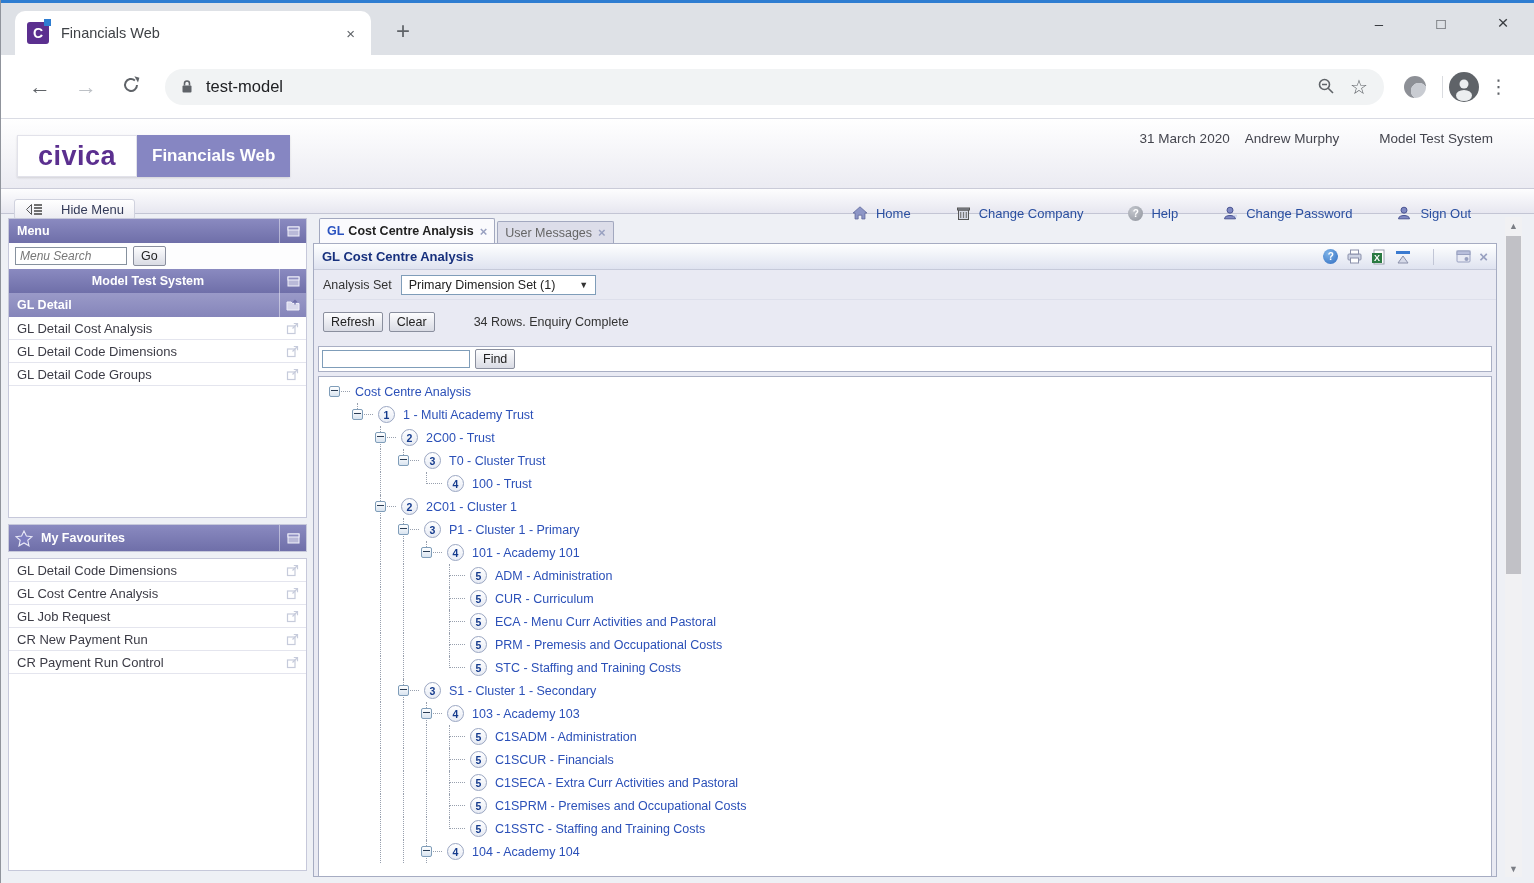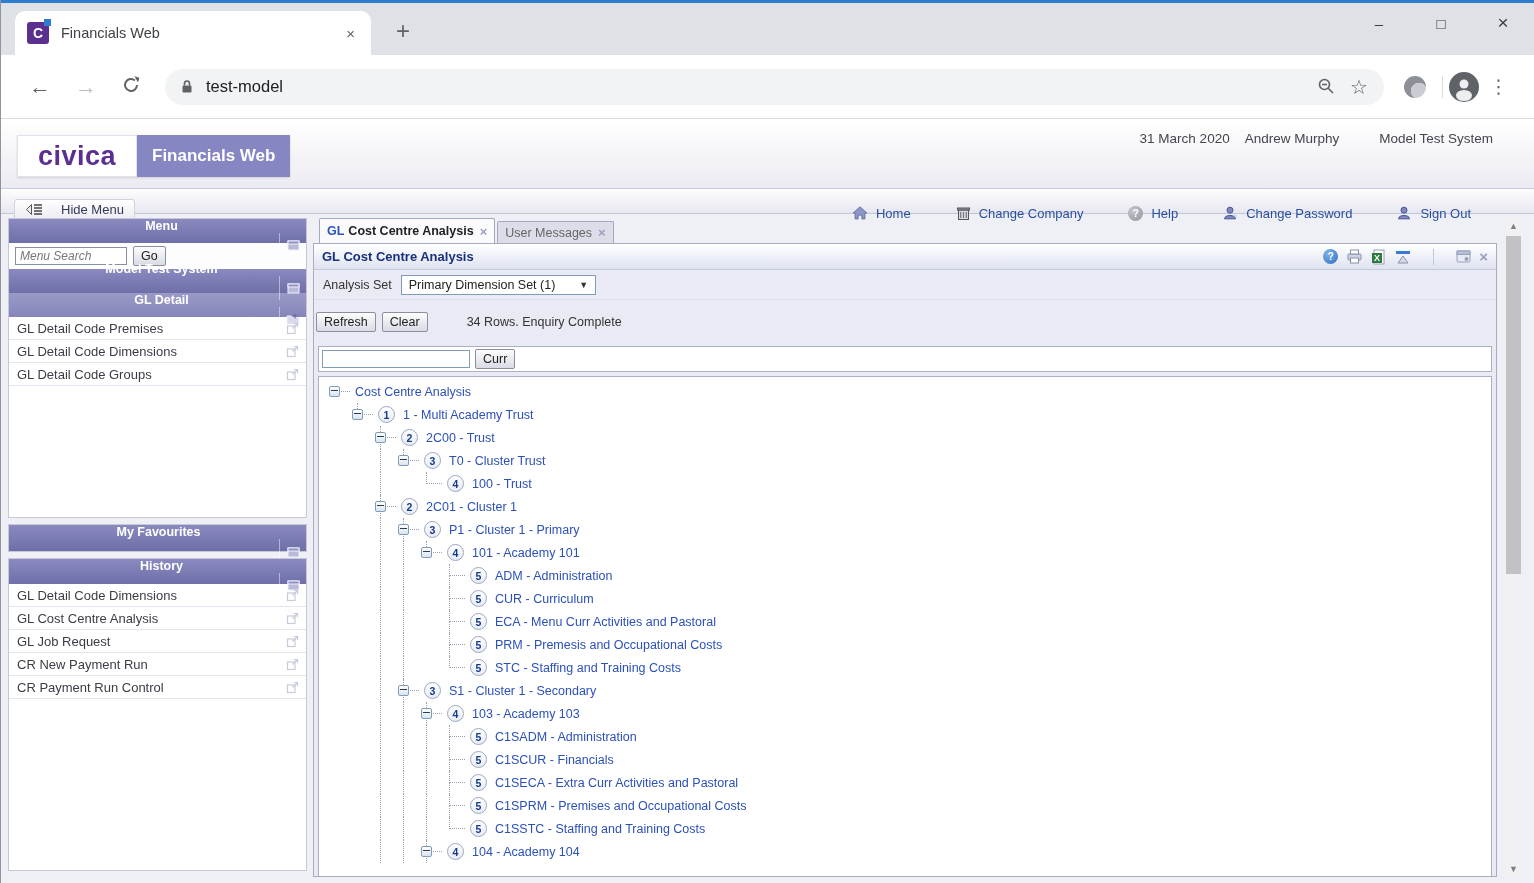--- a/index.html
+++ b/index.html
@@ -55,21 +55,21 @@
           color:#2a4fa0;font-size:13px;cursor:pointer;margin-top:24px;}
   .qico{width:15px;height:15px;border-radius:50%;display:flex;align-items:center;justify-content:center;
         color:#fff;font-size:10px;font-weight:bold;background:radial-gradient(circle at 35% 30%,#c3c6cd,#8f939c);flex:none;}
   .qico.blue{background:radial-gradient(circle at 35% 30%,#7fb4e8,#2f6cc0);}
   
   .workspace{position:absolute;left:0;top:96px;right:0;bottom:0;}
   .sidebar{position:absolute;left:0;top:4px;width:310px;bottom:6px;padding:0 4px 0 7px;
            display:flex;flex-direction:column;}
   .sbox{border:1px solid #c6c8da;background:#fff;margin-bottom:6px;flex:none;}
   .pbar{height:24px;background:linear-gradient(#8a8ac0,#6f6fa9);display:flex;align-items:center;
-        color:#fff;font-weight:bold;font-size:12.5px;padding-left:8px;flex-direction:column;}
+        color:#fff;font-weight:bold;font-size:12.5px;padding-left:8px;}
   .pbar.light{background:linear-gradient(#9a9ac8,#8585ba);}
   .bar-icon{width:27px;height:100%;margin-left:auto;border-left:1px solid rgba(255,255,255,.45);
             display:flex;align-items:center;justify-content:center;cursor:pointer;flex:none;}
   .searchrow{height:26px;display:flex;align-items:center;padding:0 6px;gap:6px;background:#fdfdfe;}
   .msearch{width:112px;height:18px;border:1px solid #86919e;font-size:12px;padding:0 4px;
            font-family:"Liberation Sans",sans-serif;}
   .msearch::placeholder{font-style:italic;color:#777;}
   .btn{height:20px;padding:0 7px;border:1px solid #8a8f9e;border-radius:2px;cursor:pointer;
        background:linear-gradient(#fdfdfe,#d9dbe4);font-size:12.5px;color:#222;font-family:"Liberation Sans",sans-serif;}
   .side-item{height:23px;display:flex;align-items:center;padding:0 7px 0 8px;border-bottom:1px solid #e4e5ee;
@@ -94,21 +94,21 @@
   .ptitle-text{font-size:13px;font-weight:bold;color:#17307d;}
   .picons{margin-left:auto;display:flex;align-items:center;gap:8px;}
   .pico{cursor:pointer;display:flex;align-items:center;}
   .pdiv{width:1px;height:16px;background:#c2c6d6;margin:0 14px;}
   .pclose{font-size:15px;font-weight:bold;color:#98a0c0;line-height:1;}
   .arow{height:30px;display:flex;align-items:center;padding:0 9px;gap:9px;flex:none;
         border-bottom:1px solid #dddfeb;font-size:12.5px;color:#333;}
   .aselect{height:20px;border:1px solid #7f9db9;background:#fff;display:flex;align-items:center;
            padding:0 7px;font-size:12.5px;color:#222;cursor:pointer;}
   .aselect .arr{margin-left:24px;font-size:9px;color:#333;}
-  .refrow{height:22px;margin:11px 0 0 2px;display:flex;align-items:center;gap:6px;flex:none;}
+  .refrow{height:22px;margin:11px 0 0 9px;display:flex;align-items:center;gap:6px;flex:none;}
   .status{margin-left:33px;font-size:12.5px;color:#333;}
   .findbox{margin:13px 4px 0 4px;background:#fff;border:1px solid #a9afc4;height:26px;
            display:flex;align-items:center;padding:0 3px;gap:5px;flex:none;}
   .findinput{width:148px;height:18px;border:1px solid #7f9db9;font-size:12px;padding:0 4px;}
   .treebox{margin:4px 4px 0 4px;flex:1;background:#fff;border:1px solid #a9afc4;
            border-bottom:none;overflow:hidden;padding-top:3px;position:relative;}
   .trow{position:relative;height:23px;display:flex;align-items:center;}
   .guide{position:absolute;top:0;bottom:0;width:0;border-left:1px dotted #98a0ae;}
   .conn{position:absolute;top:0;width:23px;height:23px;}
   .tl{position:absolute;left:5px;top:0;height:12px;border-left:1px dotted #98a0ae;}
@@ -271,21 +271,21 @@
             <span>GL Detail</span>
             <span class="bar-icon">
               <svg width="14" height="12" viewBox="0 0 14 12">
                   <path d="M1 3h4l1.5 1.5H13V11H1z" fill="#d9d9ec" stroke="#f0f0fa"></path>
                   <path d="M9 5.5V1.5M7.2 3.2L9 1.4l1.8 1.8" stroke="#6f6fa9" stroke-width="1.3" fill="none"></path>
                 </svg>
             </span>
           </div>
           <div id="menu-list">
               <div class="side-item">
-                <span>GL Detail Code Premises</span>
+                <span>GL Detail Cost Analysis</span>
                 <svg width="13" height="13" viewBox="0 0 13 13">
                   <rect x="1.5" y="4" width="7.5" height="7.5" fill="none" stroke="#c6cbdb" stroke-width="1.2"></rect>
                   <path d="M6.5 6.5L11.5 1.5M7.8 1.5h3.7v3.7" fill="none" stroke="#c6cbdb" stroke-width="1.2"></path>
                 </svg>
               </div>
               <div class="side-item">
                 <span>GL Detail Code Dimensions</span>
                 <svg width="13" height="13" viewBox="0 0 13 13">
                   <rect x="1.5" y="4" width="7.5" height="7.5" fill="none" stroke="#c6cbdb" stroke-width="1.2"></rect>
                   <path d="M6.5 6.5L11.5 1.5M7.8 1.5h3.7v3.7" fill="none" stroke="#c6cbdb" stroke-width="1.2"></path>
@@ -311,29 +311,20 @@
             <span class="bar-icon">
               <svg width="13" height="11" viewBox="0 0 13 11">
                   <rect x="1" y="1" width="11" height="9" fill="#b9b9d8" stroke="#f0f0fa"></rect>
                   <rect x="1" y="1" width="11" height="3" fill="#8f8fc2" stroke="#f0f0fa"></rect>
                 </svg>
             </span>
           </div>
         </div>
 
         <div class="sbox histbox">
-          <div class="pbar" style="height:25px;">
-            <span>History</span>
-            <span class="bar-icon">
-              <svg width="13" height="11" viewBox="0 0 13 11">
-                  <rect x="1" y="1" width="11" height="9" fill="#b9b9d8" stroke="#f0f0fa"></rect>
-                  <rect x="1" y="1" width="11" height="3" fill="#8f8fc2" stroke="#f0f0fa"></rect>
-                </svg>
-            </span>
-          </div>
           <div id="history-list">
               <div class="side-item">
                 <span>GL Detail Code Dimensions</span>
                 <svg width="13" height="13" viewBox="0 0 13 13">
                   <rect x="1.5" y="4" width="7.5" height="7.5" fill="none" stroke="#c6cbdb" stroke-width="1.2"></rect>
                   <path d="M6.5 6.5L11.5 1.5M7.8 1.5h3.7v3.7" fill="none" stroke="#c6cbdb" stroke-width="1.2"></path>
                 </svg>
               </div>
               <div class="side-item">
                 <span>GL Cost Centre Analysis</span>
@@ -426,21 +417,21 @@
           </div>
 
           <div class="refrow">
             <button class="btn">Refresh</button>
             <button class="btn">Clear</button>
             <span class="status">34 Rows. Enquiry Complete</span>
           </div>
 
           <div class="findbox">
             <input class="findinput" style="">
-            <button class="btn">Curr</button>
+            <button class="btn">Find</button>
           </div>
 
           <div class="treebox" id="tree">
               <div class="trow" style="padding-left: 36px;">
                 <span class="conn" style="left:10px">
                   <i class="hl"></i>
                   <b class="mbox"></b>
                 </span>
                 <a class="tlink">Cost Centre Analysis</a>
               </div>

